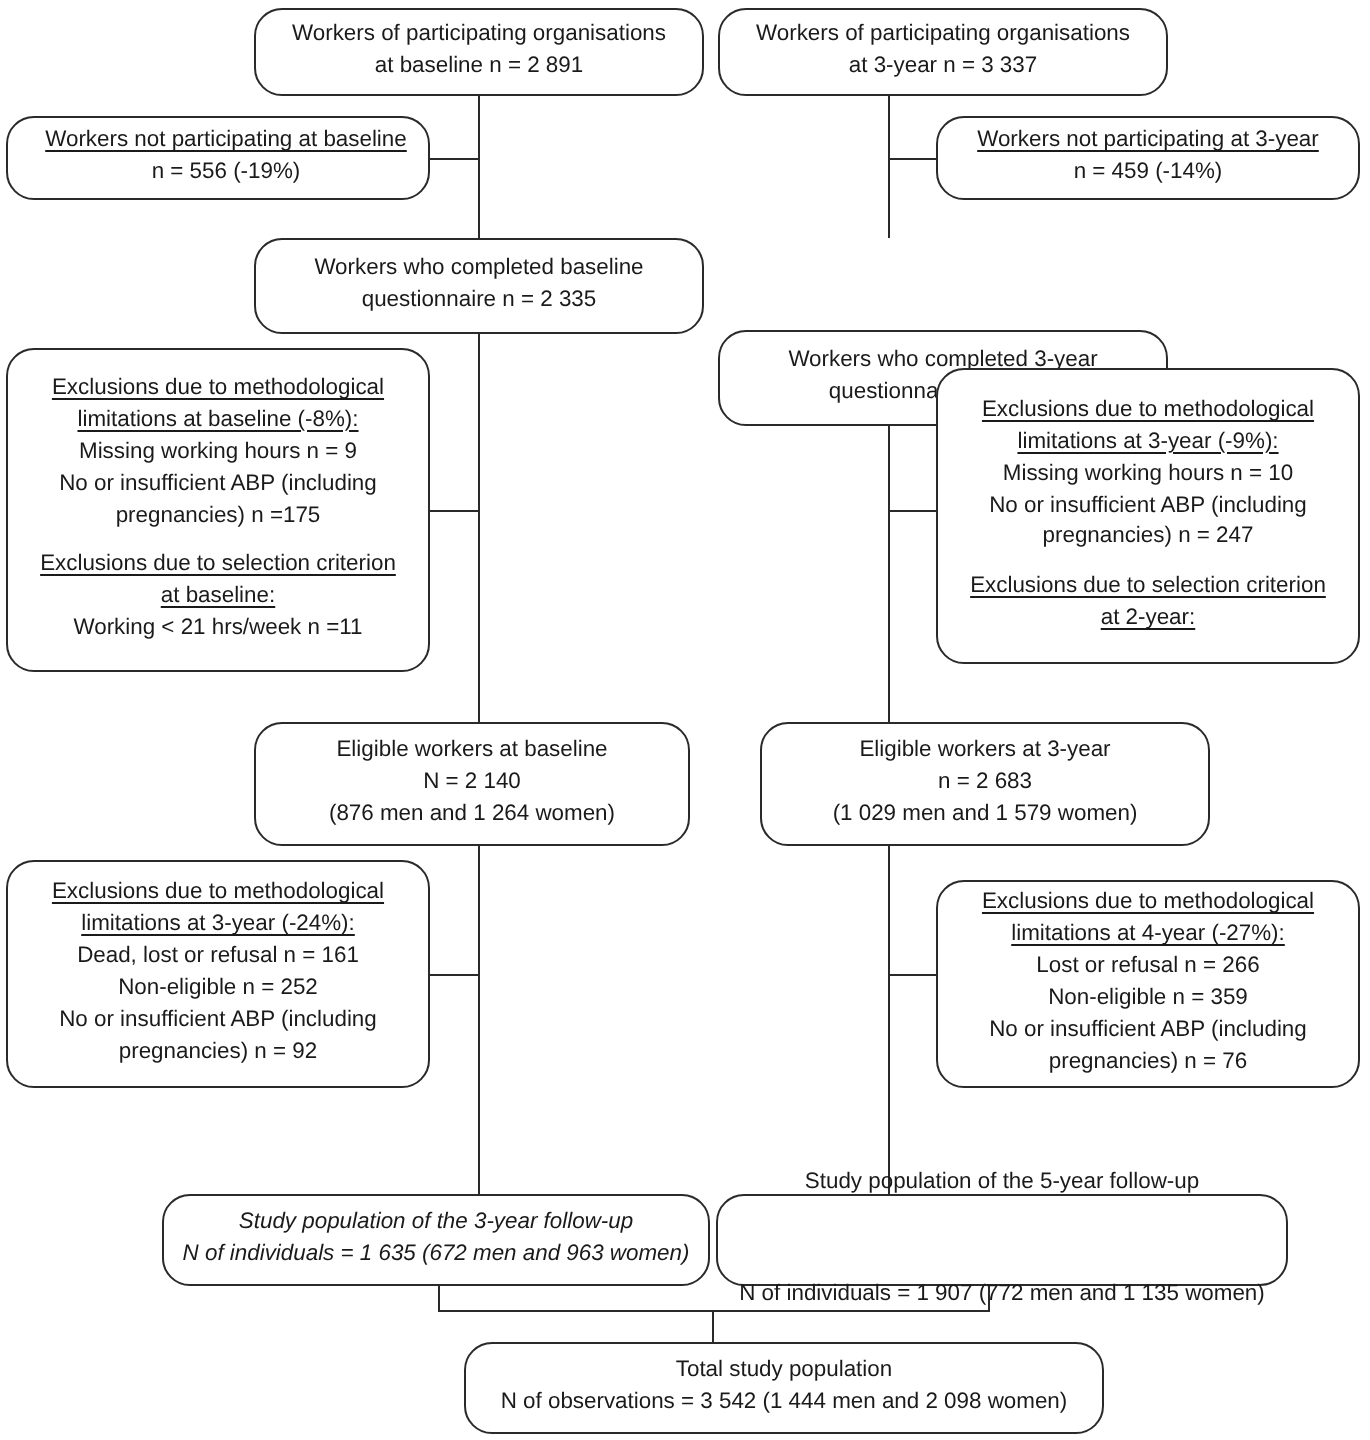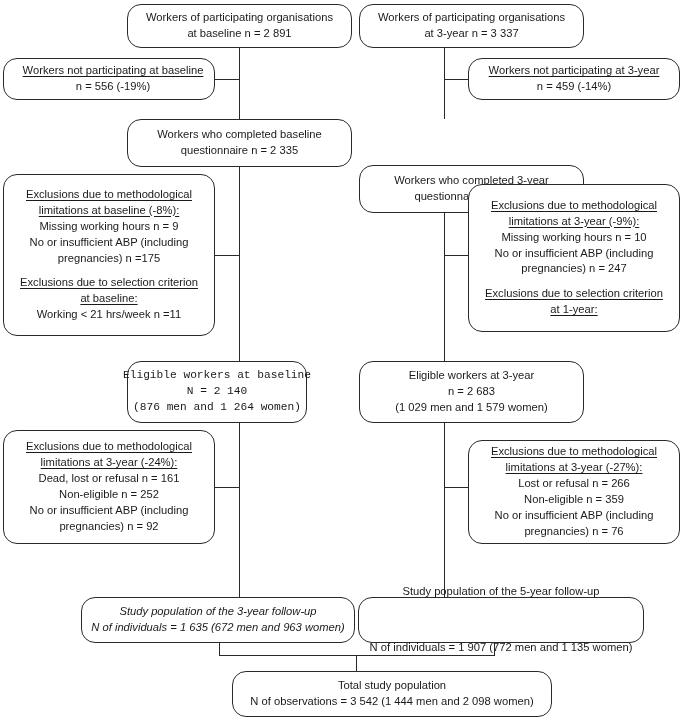--- a/index.html
+++ b/index.html
@@ -126,47 +126,47 @@
   </div>
 
   <div class="node" style="left:468px; top:184px; width:212px; height:148px;">
     <span class="ln u">Exclusions due to methodological</span>
     <span class="ln u">limitations at 3-year (-9%):</span>
     <span class="ln">Missing working hours n = 10</span>
     <span class="ln">No or insufficient ABP (including</span>
     <span class="ln">pregnancies) n = 247</span>
     <span class="ln gap"></span>
     <span class="ln u">Exclusions due to selection criterion</span>
-    <span class="ln u">at 1-year:</span>
+    <span class="ln u">at 2-year:</span>
   </div>
 
-  <div class="node" style="left:127px; top:361px; width:180px; height:62px;font-family:Liberation Mono, monospace;">
+  <div class="node" style="left:127px; top:361px; width:218px; height:62px;">
     <span class="ln">Eligible workers at baseline</span>
     <span class="ln">N = 2 140</span>
     <span class="ln">(876 men and 1 264 women)</span>
   </div>
 
-  <div class="node" style="left:359px; top:361px; width:225px; height:62px;">
+  <div class="node" style="left:380px; top:361px; width:225px; height:62px;">
     <span class="ln">Eligible workers at 3-year</span>
     <span class="ln">n = 2 683</span>
     <span class="ln">(1 029 men and 1 579 women)</span>
   </div>
 
   <div class="node" style="left:3px; top:430px; width:212px; height:114px;">
     <span class="ln u">Exclusions due to methodological</span>
     <span class="ln u">limitations at 3-year (-24%):</span>
     <span class="ln">Dead, lost or refusal n = 161</span>
     <span class="ln">Non-eligible n = 252</span>
     <span class="ln">No or insufficient ABP (including</span>
     <span class="ln">pregnancies) n = 92</span>
   </div>
 
   <div class="node" style="left:468px; top:440px; width:212px; height:104px;">
     <span class="ln u">Exclusions due to methodological</span>
-    <span class="ln u">limitations at 3-year (-27%):</span>
+    <span class="ln u">limitations at 4-year (-27%):</span>
     <span class="ln">Lost or refusal n = 266</span>
     <span class="ln">Non-eligible n = 359</span>
     <span class="ln">No or insufficient ABP (including</span>
     <span class="ln">pregnancies) n = 76</span>
   </div>
 
   <div class="node" style="left:81px; top:597px; width:274px; height:46px;font-style:italic;">
     <span class="ln">Study population of the 3-year follow-up</span>
     <span class="ln">N of individuals = 1 635 (672 men and 963 women)</span>
   </div>

